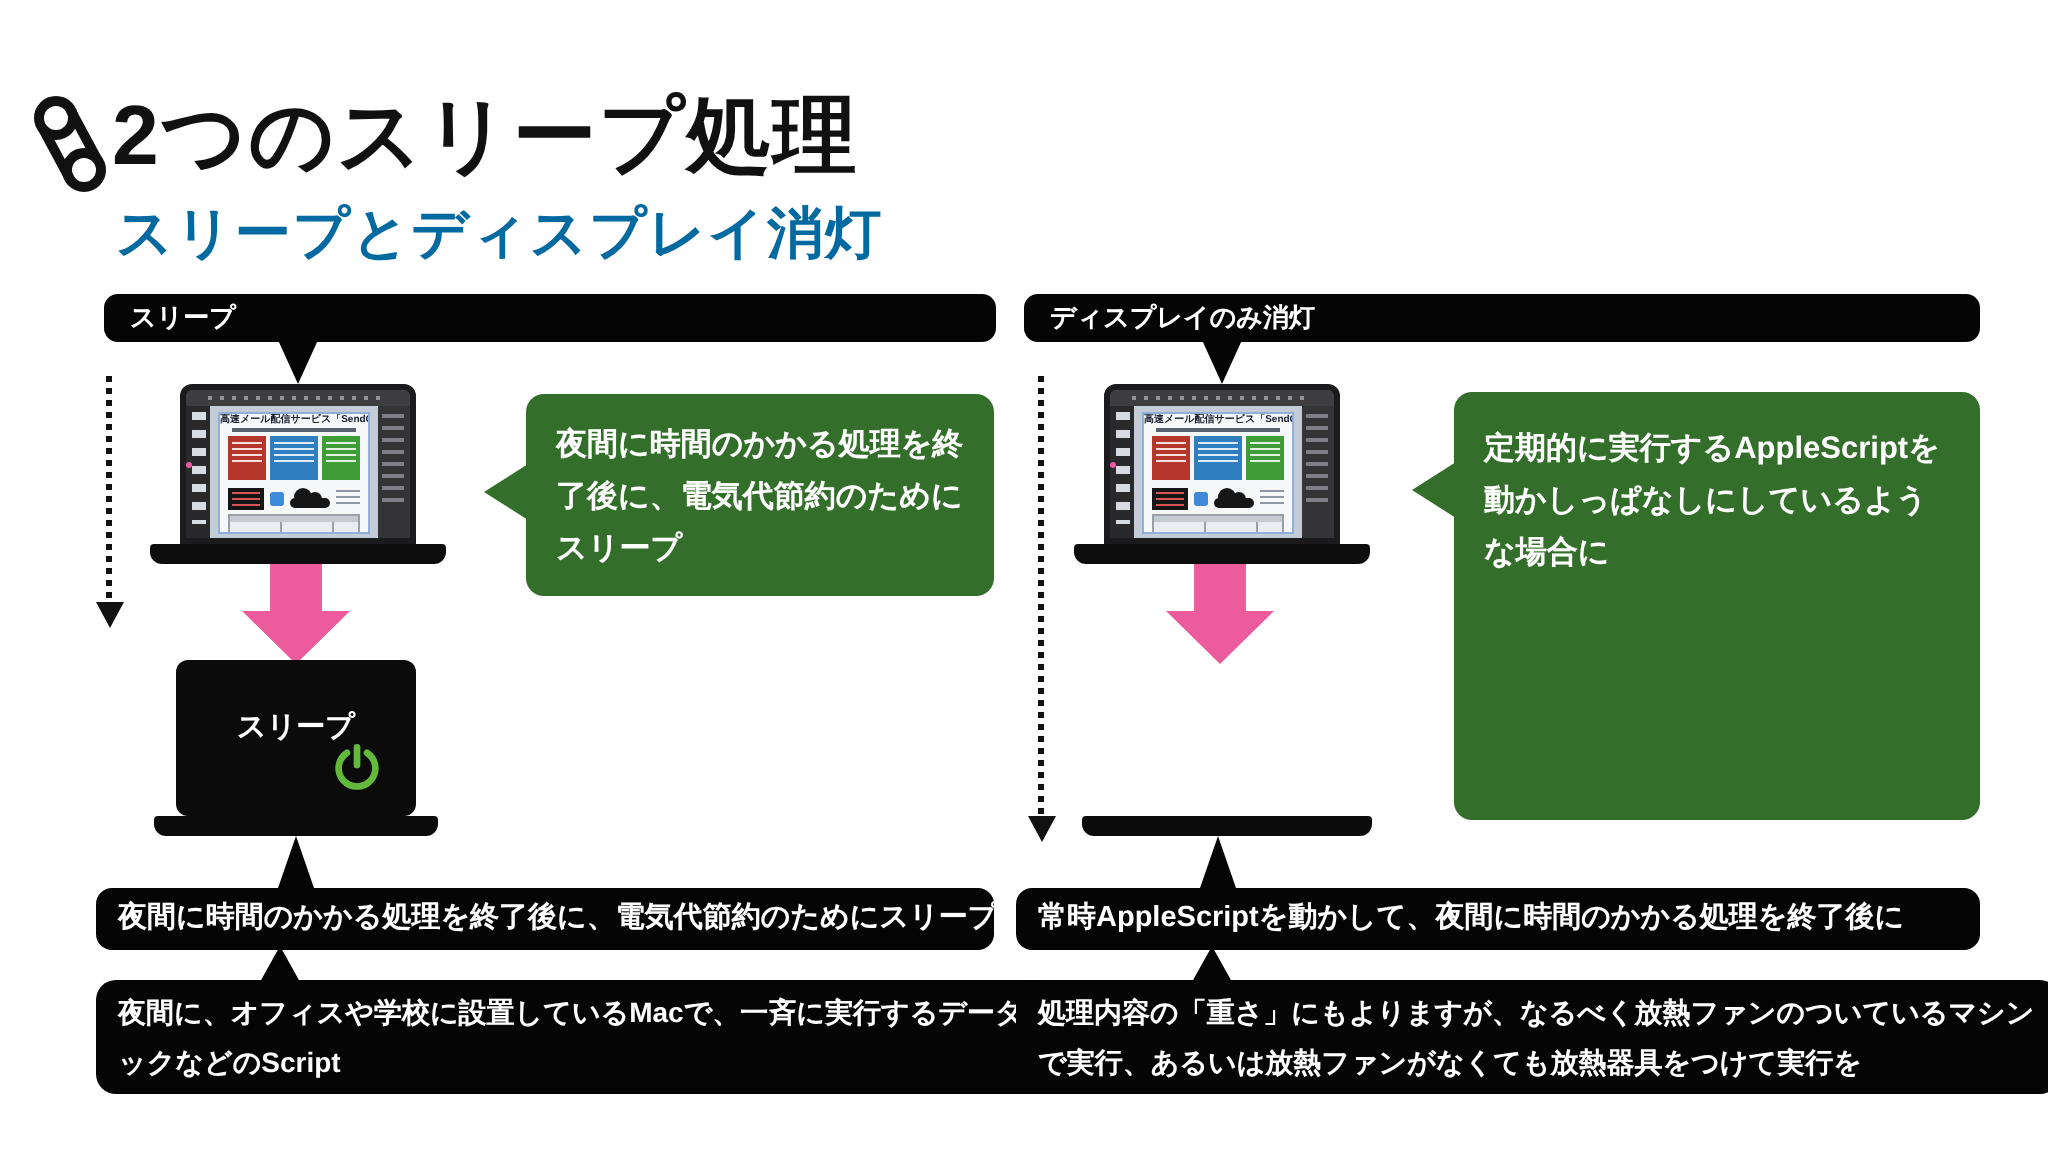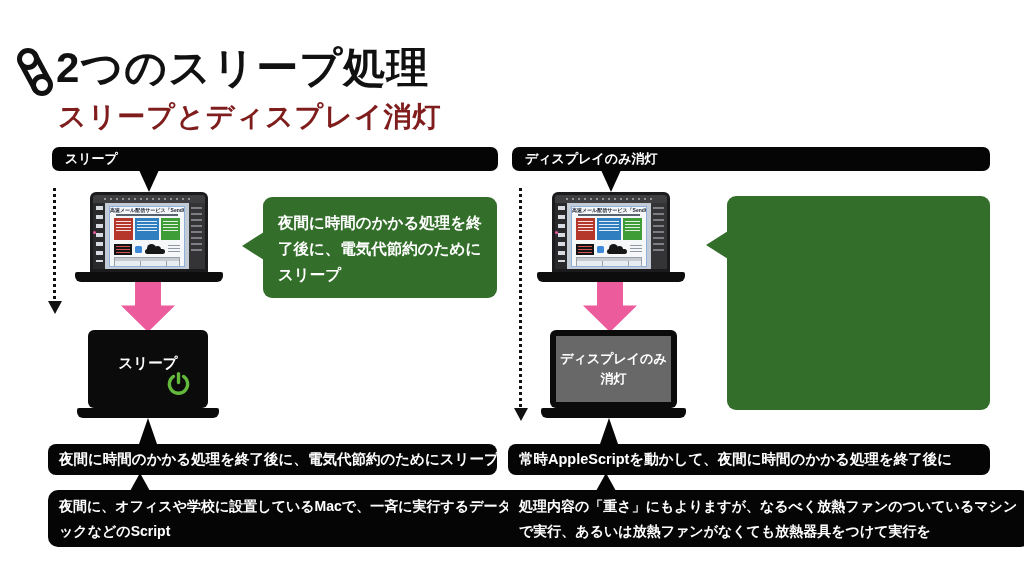--- a/index.html
+++ b/index.html
@@ -2,21 +2,21 @@
 <html><head>
 <meta charset="utf-8">
 <style>
   html,body{margin:0;padding:0;background:#ffffff;}
   body{width:1024px;height:576px;position:relative;overflow:hidden;
        font-family:"Liberation Sans","DejaVu Sans",sans-serif;color:#111;}
   .abs{position:absolute;}
 
   
   .page-title{left:56px;top:40px;font-size:42px;font-weight:bold;letter-spacing:1px;color:#111;white-space:nowrap;}
-  .page-subtitle{left:58px;top:98px;font-size:28px;font-weight:bold;letter-spacing:1px;color:#7f1d1d;white-space:nowrap;}
+  .page-subtitle{left:58px;top:98px;font-size:28px;font-weight:bold;letter-spacing:1px;color:#0369a1;white-space:nowrap;}
   .title-icon{left:13px;top:45px;width:44px;height:54px;}
 
   
   .hdr{height:24px;background:#050505;border-radius:7px;color:#fff;
        font-size:13px;font-weight:bold;line-height:24px;padding-left:13px;box-sizing:border-box;}
   .hdr-tri{width:0;height:0;border-left:10px solid transparent;border-right:10px solid transparent;
            border-top:22px solid #050505;}
 
   
   .dotline{width:3px;background:repeating-linear-gradient(to bottom,#111 0 3px,transparent 3px 6px);}
@@ -252,30 +252,25 @@
             <i></i>
           </div>
       </div>
     </div>
   </div>
   <div class="lt-base"></div>
 </div>
 
 <div class="abs callout" style="left:727px;top:196px;width:263px;height:214px;padding:16px 15px;">
   <div class="ptr"></div>
+  <div class="callout-text">定期的に実行するAppleScriptを動かしっぱなしにしているような場合に</div>
 </div>
 
 <div class="abs pink-arrow" style="left:583px;top:282px;"></div>
 
 <div class="abs off-laptop" style="left:541px;top:330px;">
-  <div class="ol-screen">
-    <div class="ol-gray">
-      <span>ディスプレイのみ</span>
-      <span>消灯</span>
-    </div>
-  </div>
   <div class="ol-base"></div>
 </div>
 
 <div class="abs up-tri" style="left:600px;top:418px;"></div>
 <div class="abs bar one" style="left:508px;top:444px;width:482px;">常時AppleScriptを動かして、夜間に時間のかかる処理を終了後に</div>
 <div class="abs up-tri small" style="left:596px;top:473px;"></div>
 <div class="abs bar two" style="left:508px;top:490px;width:522px;">処理内容の「重さ」にもよりますが、なるべく放熱ファンのついているマシンで実行、あるいは放熱ファンがなくても放熱器具をつけて実行を</div>
 
 </body></html>

